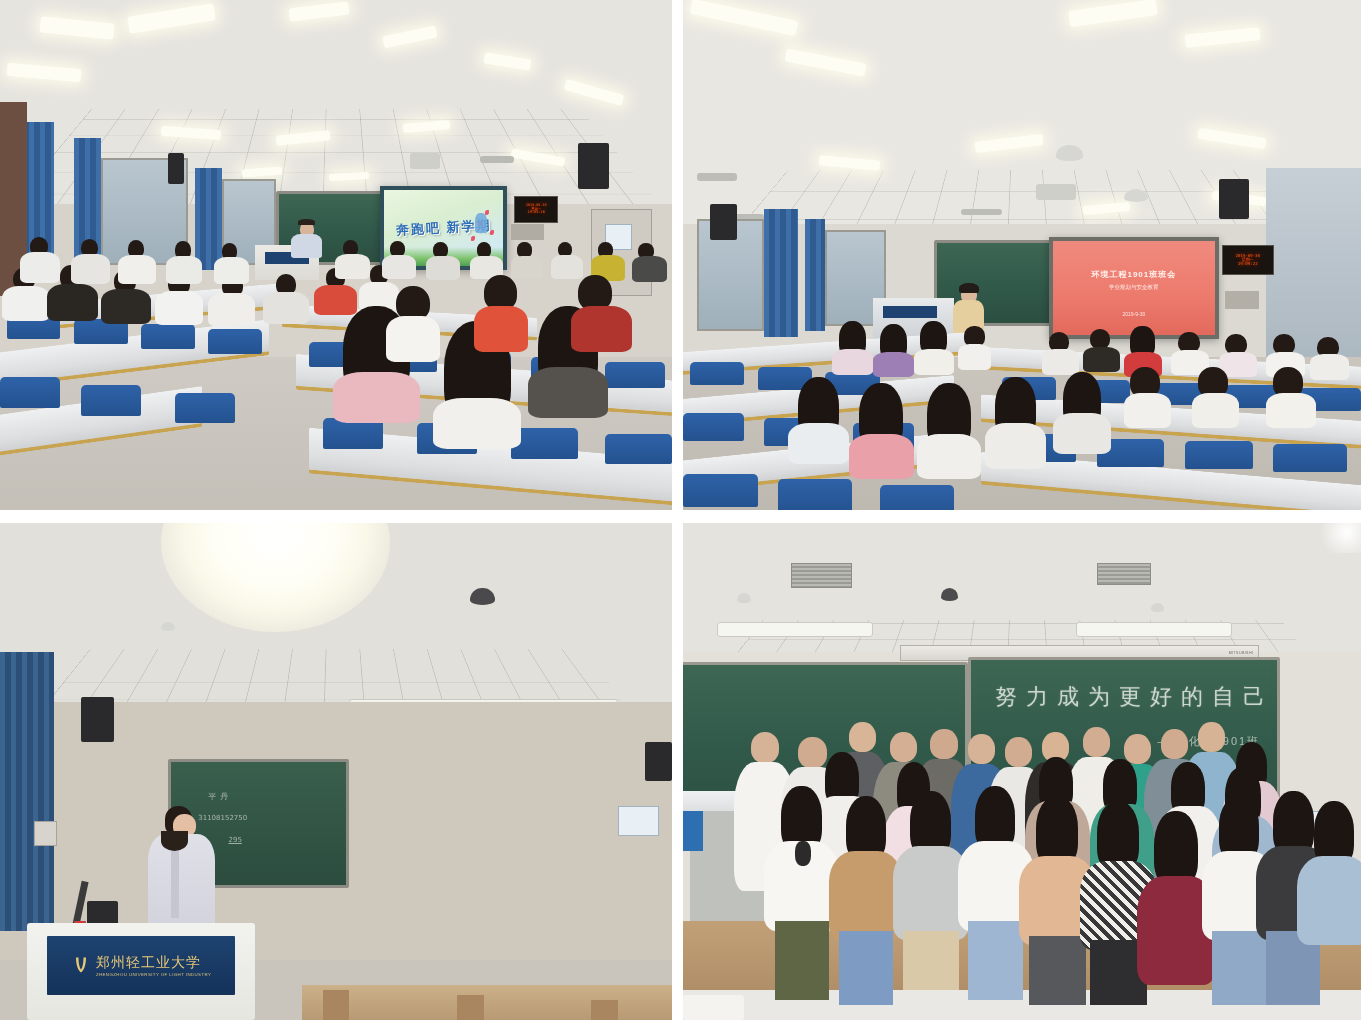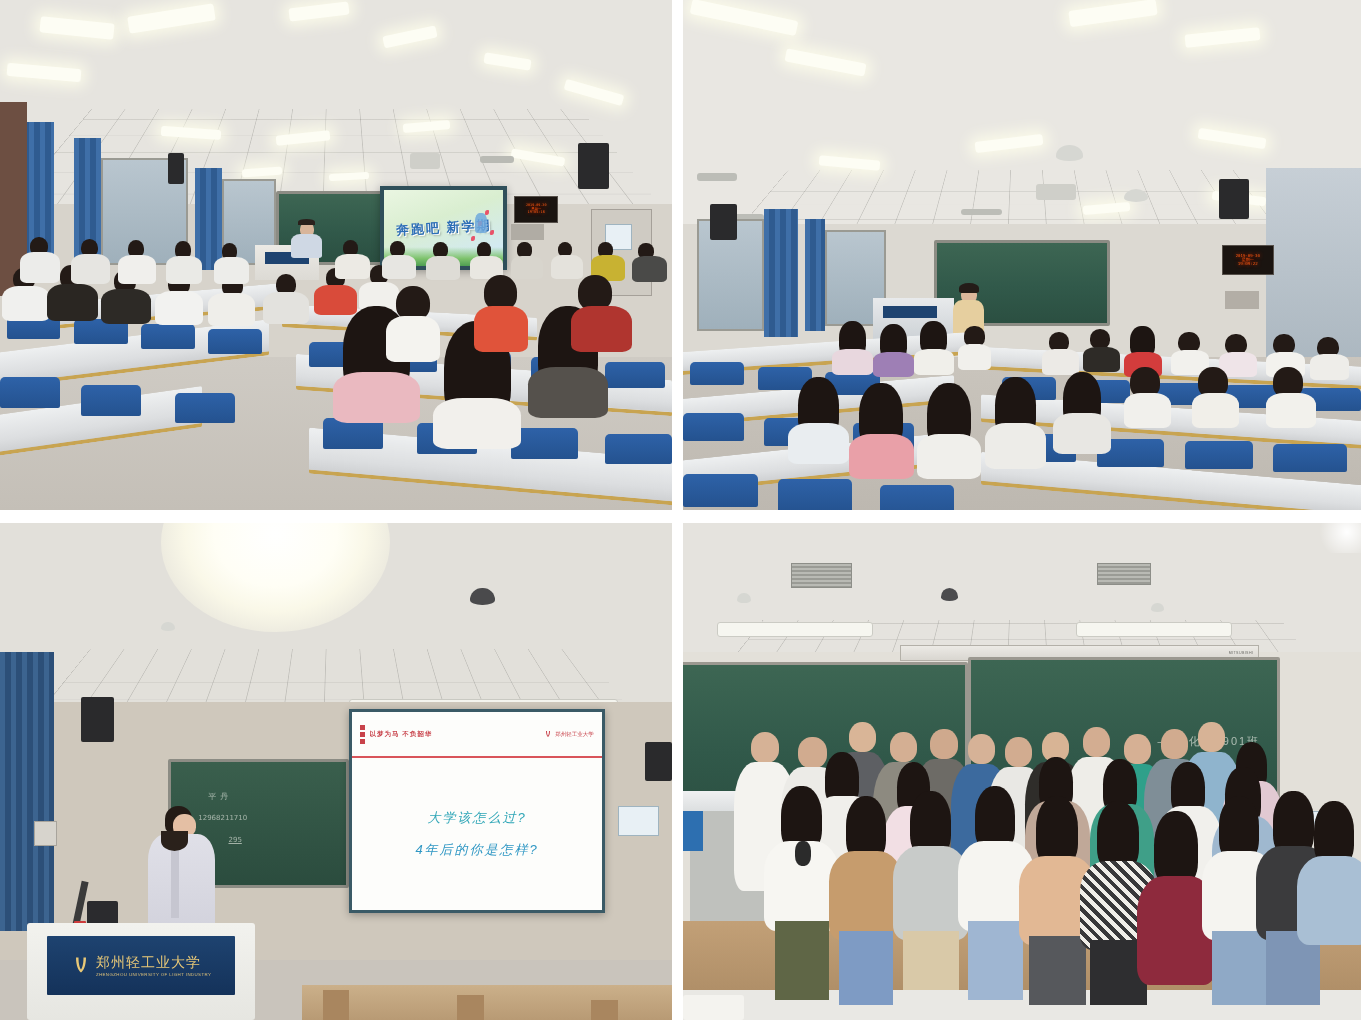--- a/index.html
+++ b/index.html
@@ -419,20 +419,27 @@
     <div class="wall" style="left:0;right:0;top:44%;height:28%;background:#dcd9d2"></div>
     <div style="position:absolute;left:86%;top:33%;width:14%;height:40%;background:linear-gradient(180deg,#c7cfd6,#aab6bf)"></div>
     <div class="curtain" style="left:12%;top:41%;width:5%;height:25%"></div>
     <div class="curtain" style="left:18%;top:43%;width:3%;height:22%"></div>
     <div class="window" style="left:2%;top:43%;width:10%;height:22%"></div>
     <div class="window" style="left:21%;top:45%;width:9%;height:19%"></div>
     <div class="speaker" style="left:4%;top:40%;width:4%;height:7%"></div>
     <div class="speaker" style="left:79%;top:35%;width:4.5%;height:8%"></div>
 
     <div class="board" style="left:37%;top:47%;width:26%;height:17%;"></div>
+    <div class="screen-frame" style="left:54%;top:46.5%;width:25%;height:20%;background:#6d6d68;">
+      <div class="slide2" style="position:relative;width:100%;height:100%;">
+        <div class="t1" style="font-size:8px">环境工程1901班班会</div>
+        <div class="t2" style="font-size:5.5px">学业规划与安全教育</div>
+        <div class="t3" style="font-size:5px">2019-9-30</div>
+      </div>
+    </div>
     <div class="led" style="left:79.5%;top:48%;width:7.6%;height:6%;">
       <span style="font-size:4px">2019-09-30</span>
       <span style="font-size:4px">星期一</span>
       <span style="font-size:4.2px">19:09:22</span>
     </div>
     <div style="position:absolute;left:80%;top:57%;width:5%;height:3.5%;background:#b3aea6"></div>
 
     <div style="position:absolute;left:28%;top:58.5%;width:12%;height:8%;background:linear-gradient(180deg,#e8eaec,#cdd2d6)"></div>
     <div style="position:absolute;left:29.5%;top:60%;width:8%;height:2.4%;background:#1e4370"></div>
     <div class="head" style="left:41%;top:56%;width:2.4%;height:3.4%;background:#dcb79b"></div>
@@ -520,47 +527,23 @@
     <div class="dome" style="left:24%;top:20%;width:2%;height:1.8%"></div>
     <div class="tube" style="left:52%;top:35.5%;width:40%;height:2.2%;background:#f4f4ee;box-shadow:none;border:1px solid #c9c9c2"></div>
 
     <div class="wall" style="left:0;right:0;top:36%;height:52%;background:#cfc8bc"></div>
     <div class="curtain" style="left:0%;top:26%;width:8%;height:56%;background:repeating-linear-gradient(90deg,#3c6490 0 5px,#2c4f78 5px 11px)"></div>
     <div class="speaker" style="left:12%;top:35%;width:5%;height:9%"></div>
     <div class="speaker" style="left:96%;top:44%;width:4%;height:8%"></div>
 
     <div class="board" style="left:25%;top:47.5%;width:27%;height:26%;background:linear-gradient(180deg,#3a5f4d,#2b4c3e)"></div>
     <div class="chalk" style="left:31%;top:54%;font-size:8px;letter-spacing:4px">平丹</div>
-    <div class="chalk" style="left:29.5%;top:58.5%;font-size:7px">12968211710</div>
+    <div class="chalk" style="left:29.5%;top:58.5%;font-size:7px">31108152750</div>
     <div class="chalk" style="left:34%;top:63%;font-size:7px;text-decoration:underline">295</div>
 
-    <div class="screen-frame" style="left:52%;top:37.5%;width:38%;height:41%;background:#3a5a66;padding:3px;">
-      <div class="slide3" style="position:relative;width:100%;height:100%;">
-        <div class="s3head">
-          <div style="display:flex;align-items:center;">
-            <div class="sqs">
-              <i class="sq"></i>
-                <i class="sq"></i>
-                <i class="sq"></i>
-            </div>
-            <span class="ht" style="font-size:6.5px">以梦为马  不负韶华</span>
-          </div>
-          <div class="hl">
-            <svg width="8" height="8" viewBox="0 0 24 24">
-              <path d="M6 3 C6 13, 9 19, 12 21 C15 19, 18 13, 18 3 L15 3 C15 12, 13 16, 12 17.5 C11 16, 9 12, 9 3 Z" fill="#c8424a"></path>
-            </svg>
-            <span style="font-size:5.5px">郑州轻工业大学</span>
-          </div>
-        </div>
-        <div class="s3b">
-          <div class="l1" style="font-size:13px">大学该怎么过?</div>
-          <div class="l2" style="font-size:13px">4年后的你是怎样?</div>
-        </div>
-      </div>
-    </div>
     <div class="signplate" style="left:92%;top:57%;width:6%;height:6%"></div>
     <div style="position:absolute;left:5%;top:60%;width:3.5%;height:5%;background:#d7d4cd;border:1px solid #a8a49c"></div>
 
     <div style="position:absolute;left:24.5%;top:57%;width:4%;height:5.5%;background:#241b16;border-radius:48% 48% 30% 30%"></div>
     <div class="head" style="left:25.8%;top:58.5%;width:3.4%;height:4.6%;background:#e4bfa4"></div>
     <div style="position:absolute;left:22%;top:62.5%;width:10%;height:20%;background:linear-gradient(180deg,#e0e0e8 0%,#d2d2dc 100%);border-radius:26% 26% 6% 6%"></div>
     <div style="position:absolute;left:25.5%;top:63.5%;width:1.2%;height:16%;background:#c6c6d0"></div>
     <div style="position:absolute;left:24%;top:62%;width:4%;height:4%;background:#2a211b;border-radius:0 0 60% 60%"></div>
 
     <div style="position:absolute;left:11.5%;top:72%;width:1%;height:9%;background:#3a3a3a;transform:rotate(12deg)"></div>
@@ -597,20 +580,21 @@
     <div style="position:absolute;right:0;top:0;width:7%;height:6%;background:radial-gradient(circle at 70% 30%, #ffffff 0%, rgba(255,255,255,0) 70%)"></div>
 
     <div class="wall" style="left:0;right:0;top:26%;height:55%;background:#e3e0d9"></div>
 
     <div style="position:absolute;left:32%;top:24.5%;width:53%;height:3.2%;background:linear-gradient(180deg,#eceae5,#d9d6d0);border:1px solid #b3b0a8;display:flex;align-items:center;justify-content:flex-end;padding-right:5px;">
       <span style="font-size:3.6px;color:#6a6a66;letter-spacing:.4px">MITSUBISHI</span>
     </div>
 
     <div class="board" style="left:-2%;top:28%;width:44%;height:33%;border-color:#9b9890;"></div>
     <div class="board" style="left:42%;top:27%;width:46%;height:36%;border-color:#9b9890;"></div>
+    <div class="boardText" style="left:46%;top:32%;font-size:22px">努力成为更好的自己</div>
     <div class="boardSig" style="left:70%;top:42.5%;font-size:11px">—— 化学1901班</div>
     <div class="signplate" style="left:89%;top:58%;width:7%;height:4.5%;font-size:4px">品保险箱</div>
 
     <div style="position:absolute;left:0%;top:54%;width:16%;height:5%;background:linear-gradient(180deg,#f0f1f2,#d9dcdd);border-bottom:2px solid #b9b6ae"></div>
     <div style="position:absolute;left:1%;top:58%;width:12%;height:22%;background:#bfc1bd"></div>
     <div style="position:absolute;left:0%;top:58%;width:3%;height:8%;background:#2d6fb0"></div>
 
     <div class="stage" style="top:80%;height:14%;"></div>
     <div class="floor" style="height:6%;background:#e9e8e4"></div>
 

